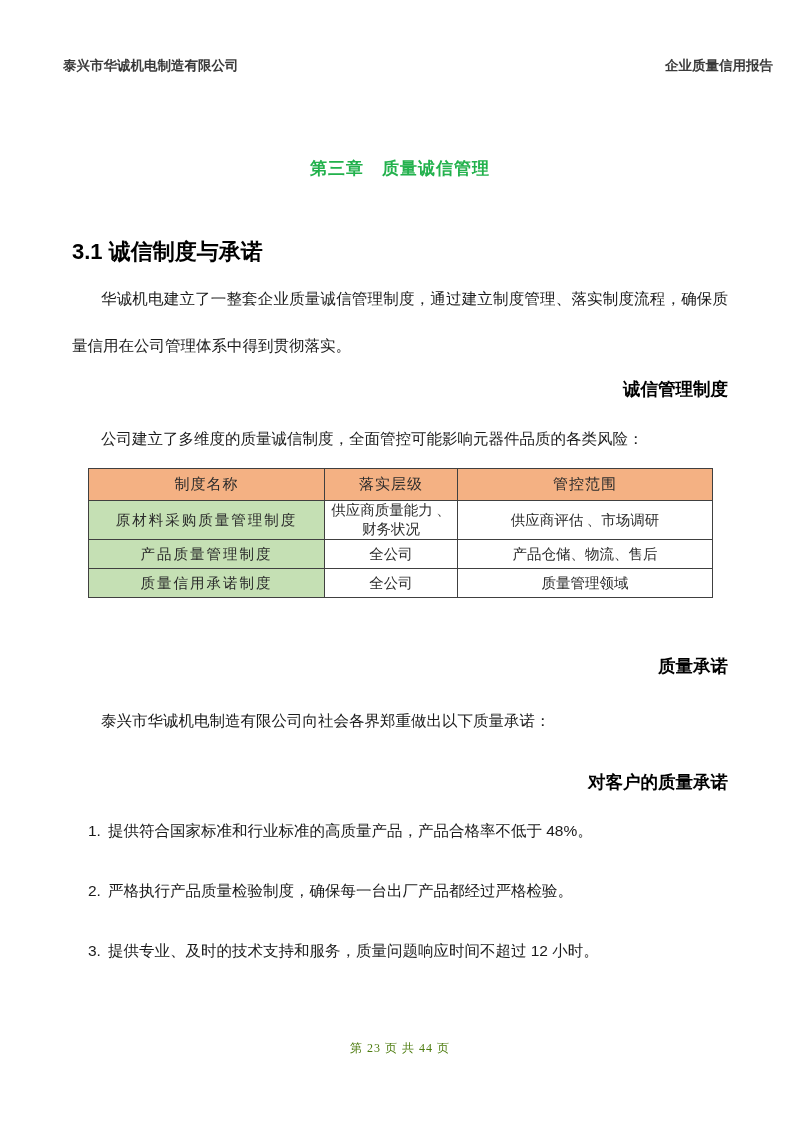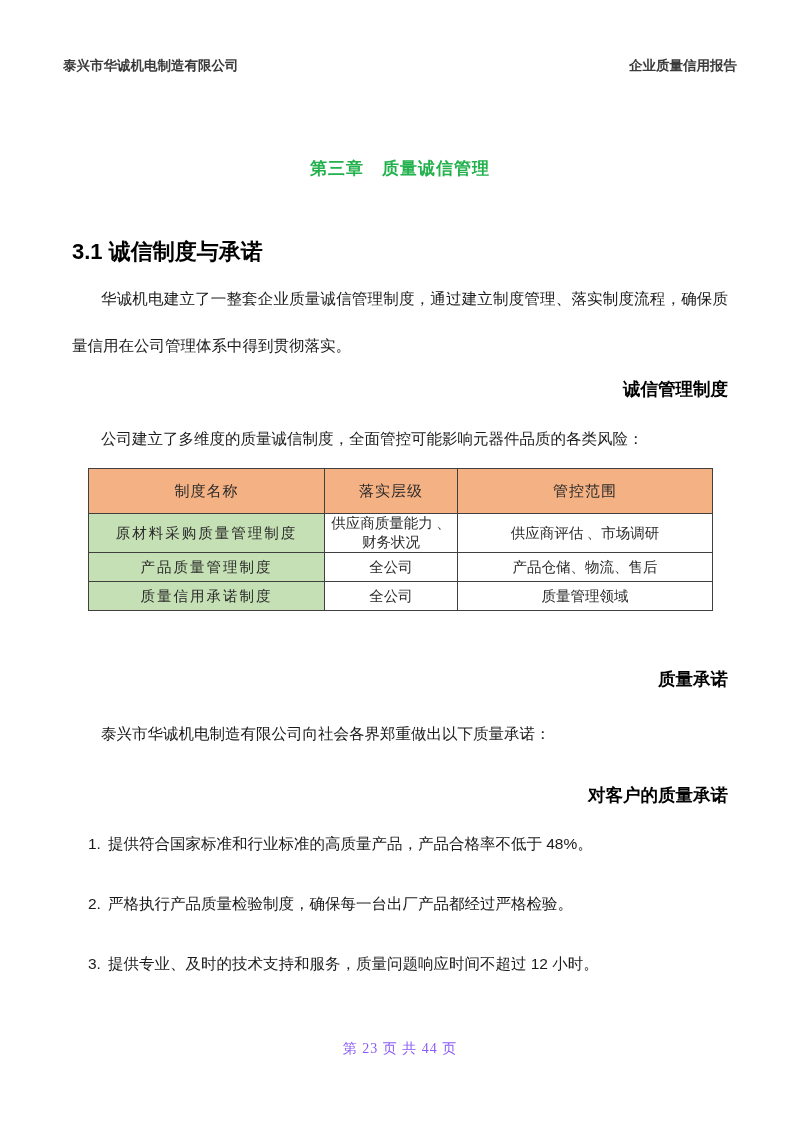--- a/index.html
+++ b/index.html
@@ -11,21 +11,21 @@
     margin: 0 auto;
     background: #ffffff;
     font-family: "Liberation Sans", sans-serif;
     color: #1f1f1f;
     overflow: hidden;
   }
   
   .doc-header {
     display: flex;
     justify-content: space-between;
-    padding: 57px 63px 0 63px;
+    padding: 57px 27px 0 63px;
     font-size: 13.5px;
     font-weight: 600;
     color: #3a3a3a;
     line-height: 18px;
   }
   
   .chapter-title {
     margin-top: 76px;
     text-align: center;
     font-size: 17px;
@@ -73,21 +73,21 @@
   .sys-table th, .sys-table td {
     border: 1px solid #404040;
     text-align: center;
     vertical-align: middle;
     font-weight: normal;
     color: #2b2b2b;
     font-size: 14.5px;
     padding: 0 4px;
   }
   .sys-table th {
-    height: 45px;
+    height: 32px;
     background: #F4B183;
     font-size: 15px;
     letter-spacing: 1px;
   }
   .sys-table td { height: 29px; }
   .sys-table td.row-label {
     background: #C5E0B4;
     letter-spacing: 2px;
   }
   .sys-table col.c1 { width: 236px; }
@@ -104,22 +104,22 @@
   }
   .commit-list .num { margin-right: 7px; }
   
   .doc-footer {
     position: absolute;
     top: 1040px;
     left: 0;
     width: 100%;
     text-align: center;
     font-family: "Liberation Serif", serif;
-    font-size: 14px;
-    color: #8b5cf6;
+    font-size: 12px;
+    color: #4d7c0f;
     letter-spacing: 1px;
   }
 </style>
 </head>
 <body>
 
 <div class="page">
 
   <div class="doc-header">
     <span>泰兴市华诚机电制造有限公司</span>

